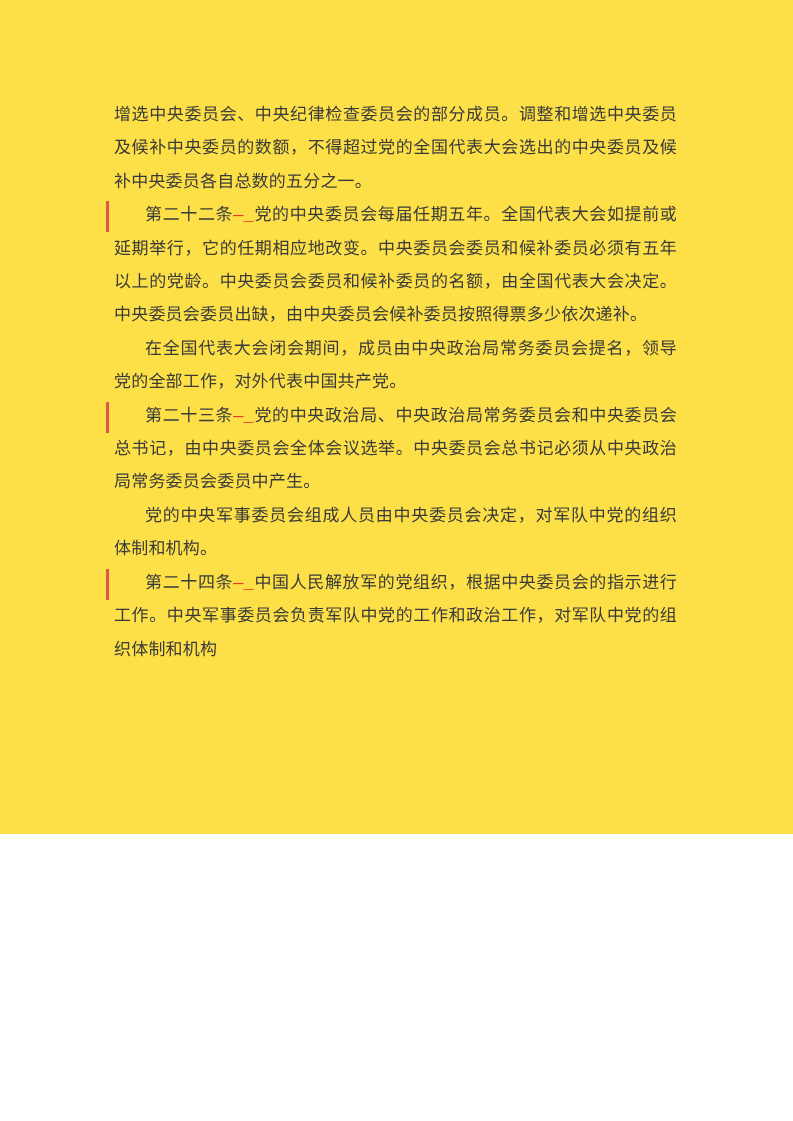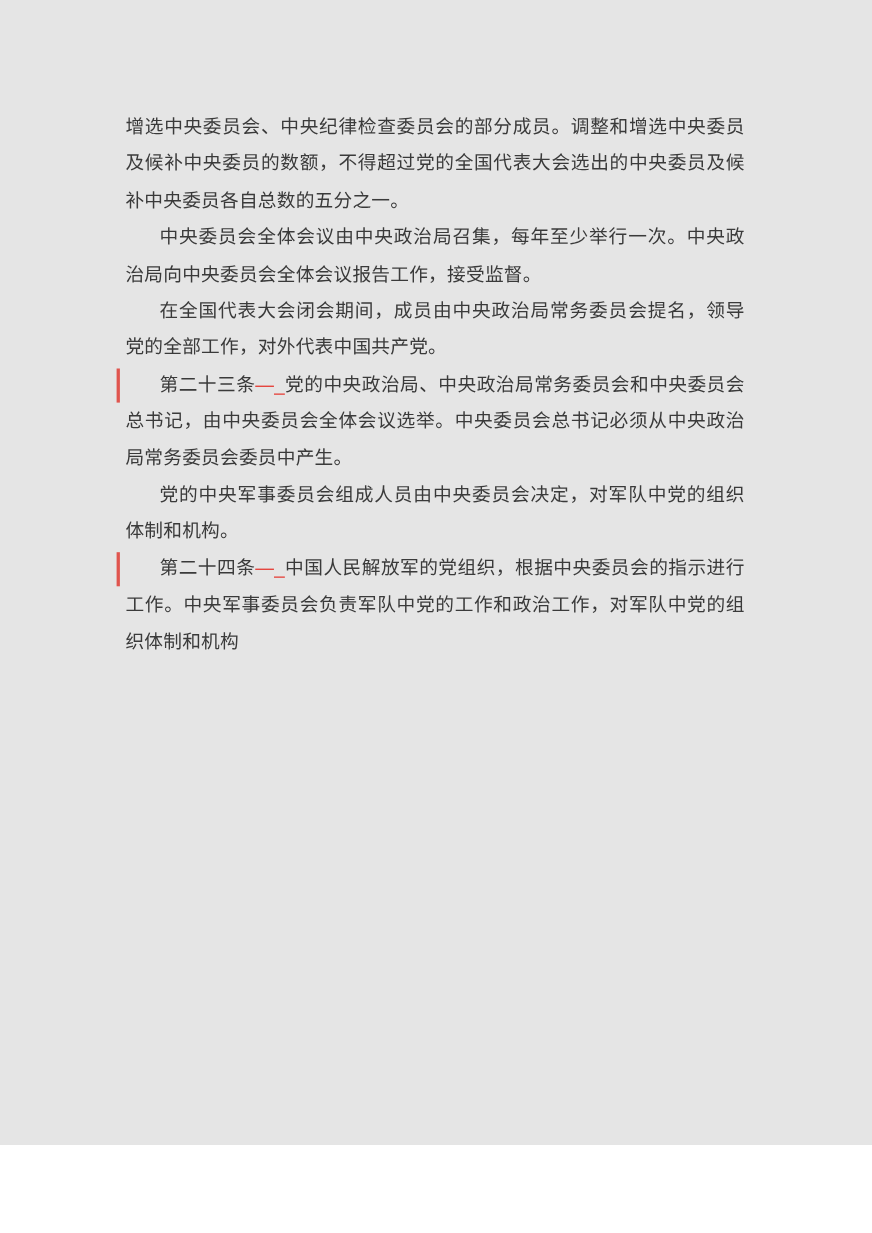--- a/index.html
+++ b/index.html
@@ -3,24 +3,24 @@
 <meta charset="utf-8">
 <style>
   html, body {
     margin: 0;
     padding: 0;
     background: #ffffff;
   }
   .page {
     position: relative;
     width: 793px;
-    height: 1041px;
-    background: #e5e5e5;
+    height: 834px;
+    background: #fde047;
     overflow: hidden;
-    font-family: Liberation Sans, sans-serif;
+    font-family: Liberation Mono, monospace;
   }
   .textblock {
     position: absolute;
     left: 114px;
     top: 99px;
     width: 563px;
     color: #3a3a3a;
     font-size: 17px;
     line-height: 33.4px;
     text-align: justify;
@@ -51,22 +51,22 @@
   }
 </style>
 </head>
 <body>
 
 <div class="page">
   <div class="textblock">
 
     <p class="para"><span>增选中央委员会、中央纪律检查委员会的部分成员。调整和增选中央委员及候补中央委员的数额，不得超过党的全国代表大会选出的中央委员及候补中央委员各自总数的五分之一。</span></p>
 
+    <p class="para indent"><span class="change-bar"></span><span>第二十二条</span><span class="rev-dash">—</span><span class="rev-underscore">_</span><span>党的中央委员会每届任期五年。全国代表大会如提前或延期举行，它的任期相应地改变。中央委员会委员和候补委员必须有五年以上的党龄。中央委员会委员和候补委员的名额，由全国代表大会决定。中央委员会委员出缺，由中央委员会候补委员按照得票多少依次递补。</span></p>
 
-    <p class="para indent"><span>中央委员会全体会议由中央政治局召集，每年至少举行一次。中央政治局向中央委员会全体会议报告工作，接受监督。</span></p>
 
     <p class="para indent"><span>在全国代表大会闭会期间，成员由中央政治局常务委员会提名，领导党的全部工作，对外代表中国共产党。</span></p>
 
     <p class="para indent"><span class="change-bar"></span><span>第二十三条</span><span class="rev-dash">—</span><span class="rev-underscore">_</span><span>党的中央政治局、中央政治局常务委员会和中央委员会总书记，由中央委员会全体会议选举。中央委员会总书记必须从中央政治局常务委员会委员中产生。</span></p>
 
 
 
 
     <p class="para indent"><span>党的中央军事委员会组成人员由中央委员会决定，对军队中党的组织体制和机构。</span></p>
 

